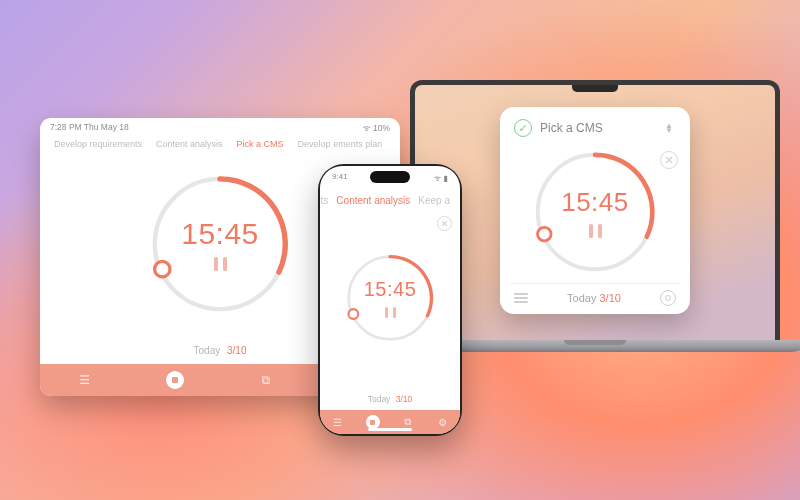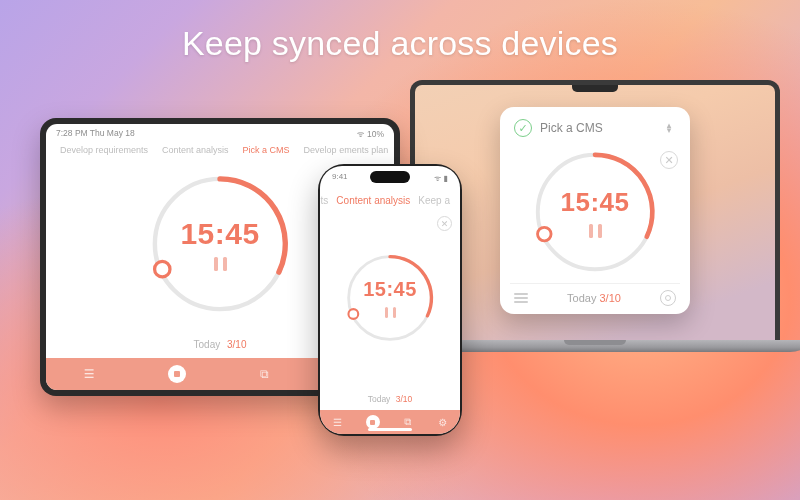--- a/index.html
+++ b/index.html
@@ -50,36 +50,36 @@
     position: absolute; top: 22px; left: 50%; transform: translateX(-50%);
     width: 190px; background: #fff; border-radius: 14px;
     box-shadow: 0 10px 26px rgba(0,0,0,0.22);
     padding: 10px 10px 8px;
   }
   .popover-header { display:flex; align-items:center; gap:8px; padding: 2px 4px 8px; color:#888; font-size:12px; }
   .check-circle { width:18px; height:18px; border-radius:50%; border:1.8px solid #7ccf8b; display:flex; align-items:center; justify-content:center; color:#7ccf8b; font-size:11px; }
   .updown { width:14px; display:flex; flex-direction:column; align-items:center; color:#bbb; line-height:5px; font-size:9px;}
   .timer-wrap { position:relative; width:130px; height:130px; margin:2px auto 6px; }
   .timer-wrap .time { position:absolute; inset:0; display:flex; flex-direction:column; align-items:center; justify-content:center; color:#f17a63; }
-  .time .digits { font-size:26px; font-weight:700; letter-spacing:0.5px; }
+  .time .digits { font-size:26px; font-weight:400; letter-spacing:0.5px; }
   .time .pause { margin-top:6px; display:flex; gap:5px; }
   .time .pause span { width:4px; height:14px; background:#f4b7ab; border-radius:1.5px; }
   .close-x { position:absolute; top:4px; right:2px; width:18px; height:18px; border-radius:50%; border:1.6px solid #d9d9d9; color:#c9c9c9; font-size:11px; display:flex; align-items:center; justify-content:center; }
   .popover-footer { display:flex; align-items:center; justify-content:space-between; padding:6px 4px 0; border-top:1px solid #f0f0f0; margin-top:4px; }
   .hamb { display:flex; flex-direction:column; gap:2.4px; }
   .hamb span { width:14px; height:1.6px; background:#cfcfcf; border-radius:1px;}
   .today-line { font-size:11px; color:#a8a8a8; display:flex; gap:3px; }
   .today-line .ratio { color:#f17a63; }
   .gear { width:16px; height:16px; border:1.6px solid #cfcfcf; border-radius:50%; position:relative; }
   .gear::after { content:""; position:absolute; inset:4px; border:1.4px solid #cfcfcf; border-radius:50%; }
 
   
   .ipad {
     position: absolute; top: 118px; left: 40px; width: 360px; height: 278px;
-    background: #2b2b2b; border-radius: 16px; padding: 6px;
+    background: #2b2b2b; border-radius: 16px; padding: 0;
     box-shadow: 0 12px 28px rgba(0,0,0,0.25);
   }
   .ipad-screen { width:100%; height:100%; background:#fff; border-radius:11px; display:flex; flex-direction:column; overflow:hidden; }
   .ipad-status { display:flex; justify-content:space-between; font-size:8.5px; color:#8e8e8e; padding:4px 10px 0; }
   .ipad-tabs { display:flex; gap:14px; font-size:9px; color:#bdbdbd; padding:6px 14px 4px; white-space:nowrap; overflow:hidden; }
   .ipad-tabs .active { color:#f07a62; }
   .ipad-timer-zone { flex:1; position:relative; display:flex; align-items:center; justify-content:center; }
   .ipad-timer-zone .timer-wrap { width:148px; height:148px; }
   .ipad-timer-zone .digits { font-size:30px; }
   .ipad-timer-zone .close-x { top:14px; right:24px; }
@@ -114,21 +114,20 @@
   .iphone-tabbar .tb-dot::after { width:5px; height:5px; }
   .iphone-homebar { position:absolute; bottom:3px; left:50%; transform:translateX(-50%); width:44px; height:3px; border-radius:2px; background:#fff; }
 
   svg.ring { width:100%; height:100%; display:block; }
 </style>
 </head>
 <body>
 
 <div class="bg">
 
-  <div class="headline">Keep synced across devices</div>
 
   <div class="macbook">
     <div class="macbook-screen">
       <div class="macbook-notch"></div>
 
       <div class="popover">
         <div class="popover-header">
           <div class="check-circle">
               <span>✓</span>
             </div>

